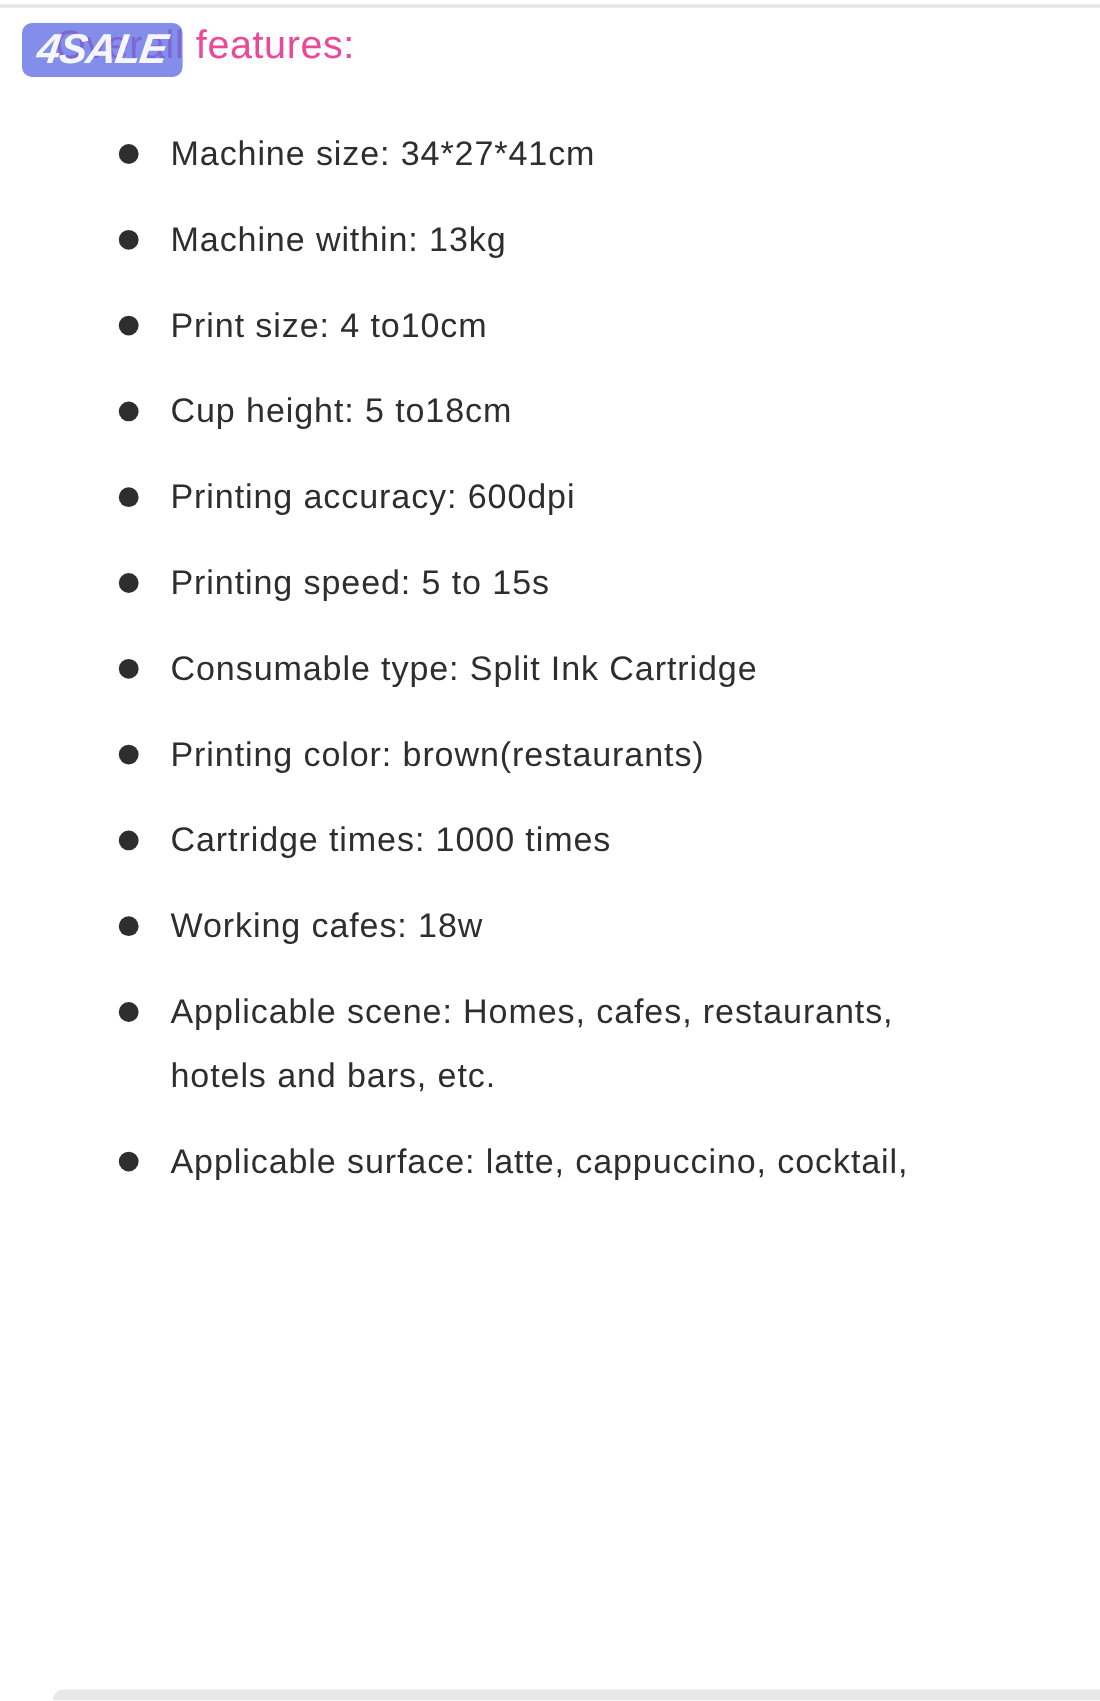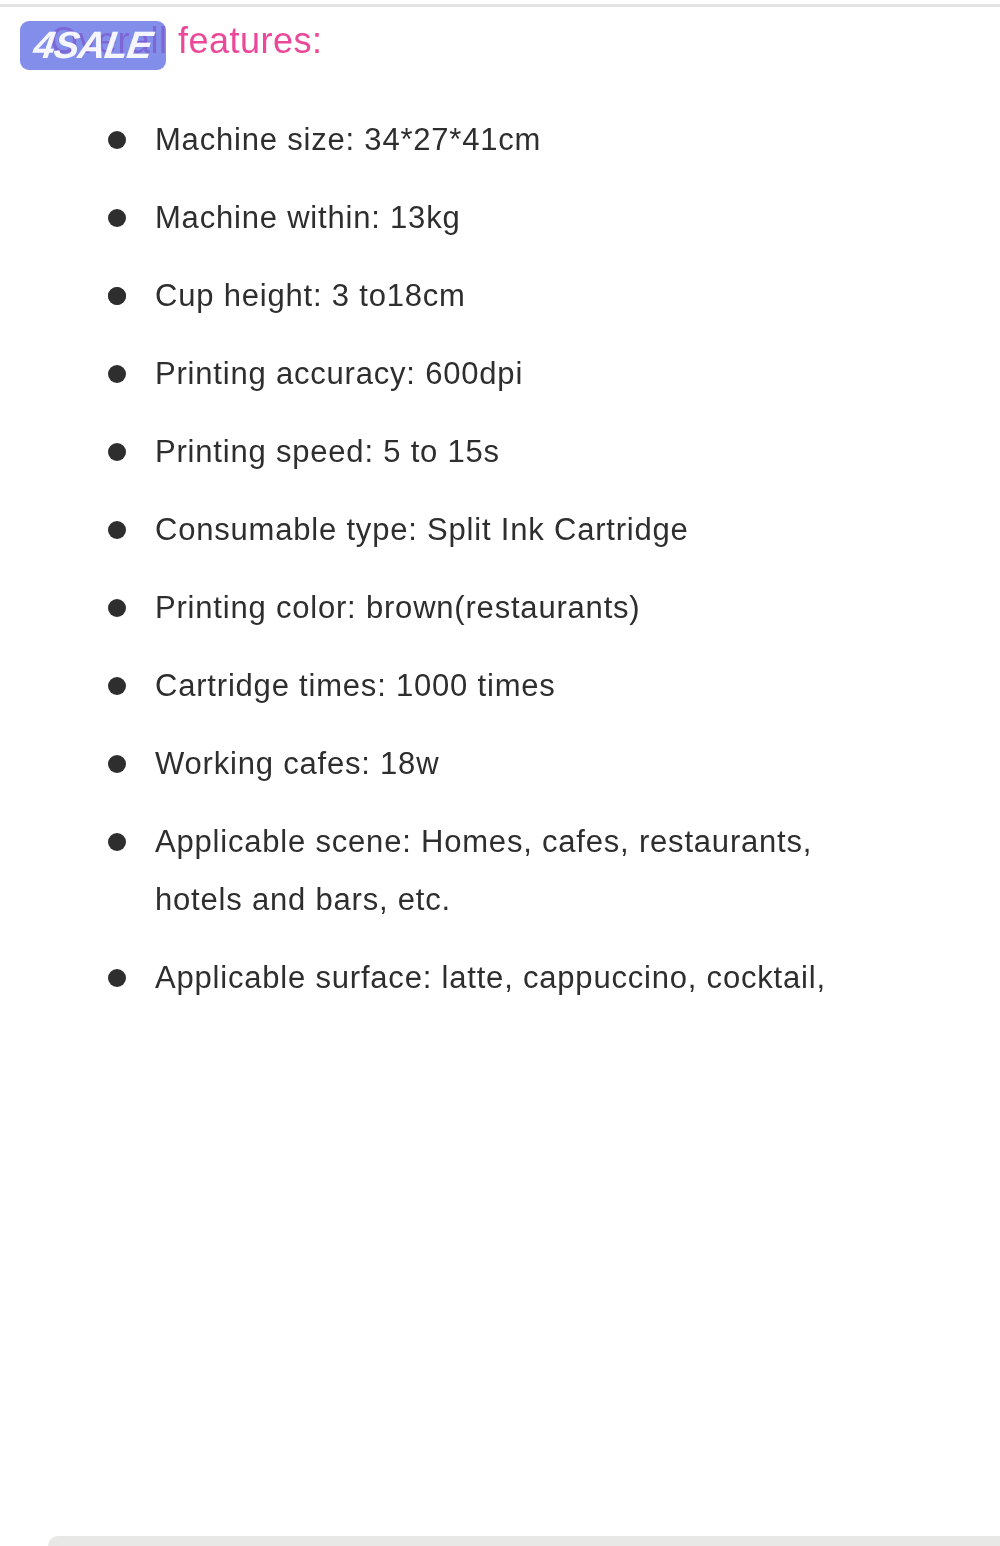--- a/index.html
+++ b/index.html
@@ -103,22 +103,22 @@
 
 <h2 class="heading">Overall features:</h2>
 
 <div class="watermark">
   <span class="wm-text">4SALE</span>
 </div>
 
 <ul class="features">
     <li class="feature-item"><span class="bullet"></span><span class="feature-text">Machine size: 34*27*41cm</span></li>
     <li class="feature-item"><span class="bullet"></span><span class="feature-text">Machine within: 13kg</span></li>
-    <li class="feature-item"><span class="bullet"></span></li>
-    <li class="feature-item"><span class="bullet"></span><span class="feature-text">Cup height: 3 to18cm</span></li>
+    <li class="feature-item"><span class="bullet"></span><span class="feature-text">Print size: 4 to10cm</span></li>
+    <li class="feature-item"><span class="bullet"></span><span class="feature-text">Cup height: 5 to18cm</span></li>
     <li class="feature-item"><span class="bullet"></span><span class="feature-text">Printing accuracy: 600dpi</span></li>
     <li class="feature-item"><span class="bullet"></span><span class="feature-text">Printing speed: 5 to 15s</span></li>
     <li class="feature-item"><span class="bullet"></span><span class="feature-text">Consumable type: Split Ink Cartridge</span></li>
     <li class="feature-item"><span class="bullet"></span><span class="feature-text">Printing color: brown(restaurants)</span></li>
     <li class="feature-item"><span class="bullet"></span><span class="feature-text">Cartridge times: 1000 times</span></li>
     <li class="feature-item"><span class="bullet"></span><span class="feature-text">Working cafes: 18w</span></li>
     <li class="feature-item"><span class="bullet"></span><span class="feature-text">Applicable scene: Homes, cafes, restaurants,
 hotels and bars, etc.</span></li>
     <li class="feature-item"><span class="bullet"></span><span class="feature-text">Applicable surface: latte, cappuccino, cocktail,</span></li>
   </ul>

